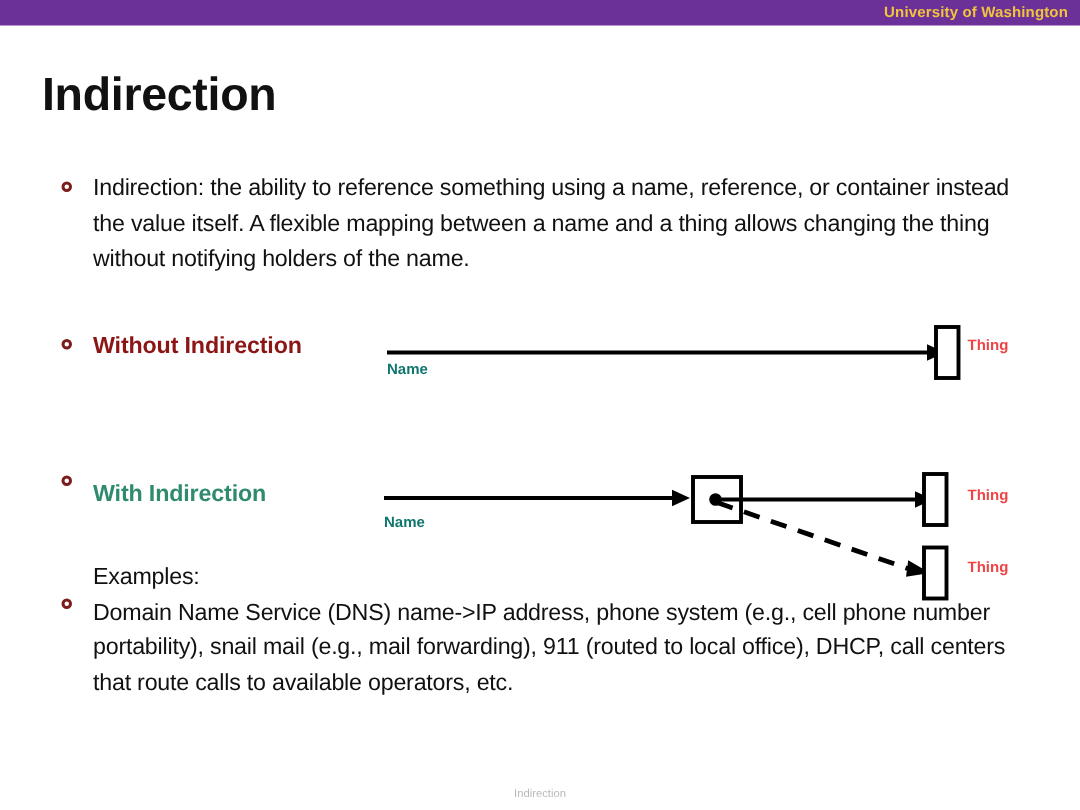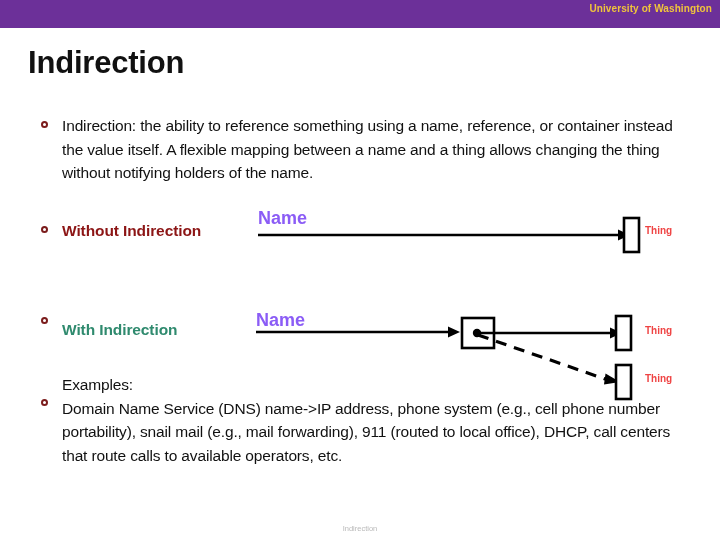--- a/index.html
+++ b/index.html
@@ -14,21 +14,21 @@
     overflow: hidden;
     position: relative;
   }
 
   
   #banner {
     position: absolute;
     left: 0;
     top: 0;
     width: 720px;
-    height: 28px;
+    height: 17px;
     background: #6c3099;
   }
   #banner-text {
     position: absolute;
     right: 8px;
     top: 1px;
     font-size: 10px;
     font-weight: bold;
     color: #f0c43c;
     letter-spacing: 0.1px;
@@ -81,25 +81,26 @@
   .label-without { color: #8c1515; }
   .label-with    { color: #2f8a6e; }
 
   
   .diagram-svg {
     position: absolute;
     overflow: visible;
   }
   .name-label {
     position: absolute;
-    font-size: 18px;
+    font-size: 10px;
     font-weight: bold;
-    color: #8b5cf6;
+    color: #0f766e;
     line-height: 15px;
     white-space: nowrap;
+    margin-top: 28px;
   }
   .thing-label {
     position: absolute;
     font-size: 10px;
     font-weight: bold;
     color: #ef4444;
     line-height: 15px;
     white-space: nowrap;
   }
 

